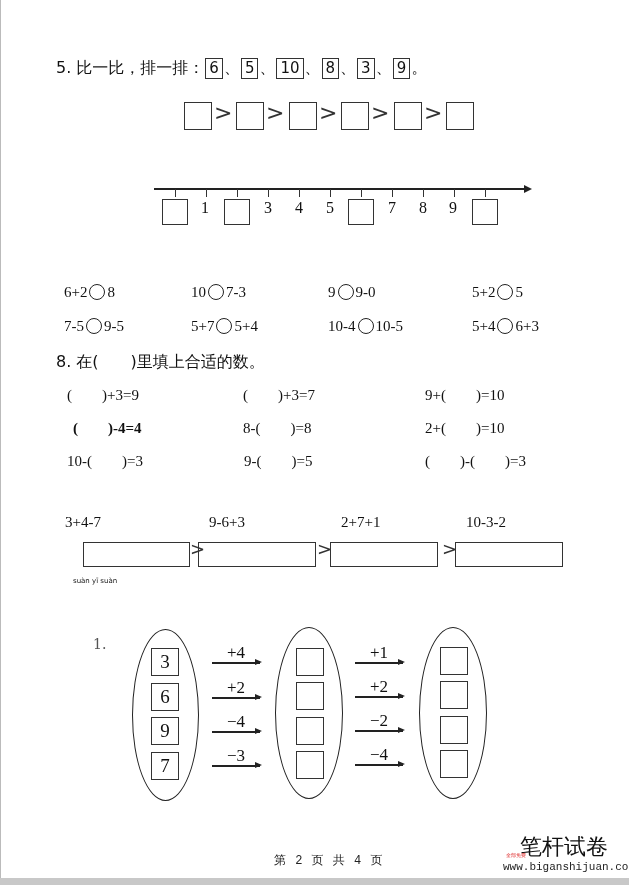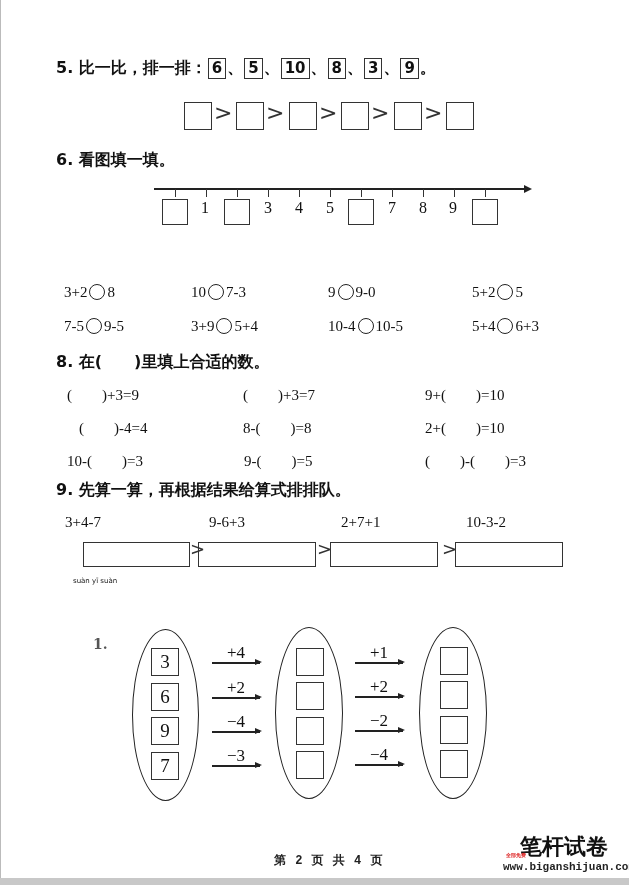--- a/index.html
+++ b/index.html
@@ -1,20 +1,20 @@
 <!DOCTYPE html>
 <html><head>
 <meta charset="utf-8">
 <style>
   html,body{margin:0;padding:0;background:#fff;}
   body{width:629px;height:885px;position:relative;overflow:hidden;
        font-family:"DejaVu Serif","Liberation Serif",serif;color:#111;}
   .page{position:absolute;left:0;top:0;width:629px;height:878px;background:#fff;border-left:1px solid #bbb;box-sizing:border-box;}
   .bottom-bar{position:absolute;left:0;top:878px;width:629px;height:7px;background:#c8c8c8;}
-  .abs{position:absolute;white-space:nowrap;font-weight:bold;}
+  .abs{position:absolute;white-space:nowrap;}
   .q-title{font-family:"DejaVu Sans","Liberation Sans",sans-serif;font-size:16px;}
   .sq{position:absolute;border:1.5px solid #333;box-sizing:border-box;background:#fff;}
   .numsq{display:inline-block;border:1.3px solid #333;padding:0 3px;font-size:15px;line-height:19px;margin:0 1px;font-family:"DejaVu Sans","Liberation Sans",sans-serif;}
   .gt{position:absolute;font-size:22px;font-family:"DejaVu Sans","Liberation Sans",sans-serif;color:#333;}
   .expr{position:absolute;font-size:15px;white-space:nowrap;font-family:"Liberation Serif","DejaVu Serif",serif;}
   .circ{display:inline-block;width:16px;height:16px;border:1.6px solid #222;border-radius:50%;vertical-align:-3px;margin:0 2px;box-sizing:border-box;}
   .tick{position:absolute;width:1px;height:8px;background:#333;}
   .tlabel{position:absolute;font-size:16px;font-family:"Liberation Serif","DejaVu Serif",serif;}
   .rect{position:absolute;border:1.3px solid #333;box-sizing:border-box;height:25px;}
   .arrowline{position:absolute;height:1.5px;background:#222;}
@@ -38,21 +38,20 @@
     <div class="gt" style="left:265px;top:100px;">&gt;</div>
     <div class="sq" style="left:288px;top:102px;width:28px;height:28px;"></div>
     <div class="gt" style="left:318px;top:100px;">&gt;</div>
     <div class="sq" style="left:340px;top:102px;width:28px;height:28px;"></div>
     <div class="gt" style="left:370px;top:100px;">&gt;</div>
     <div class="sq" style="left:393px;top:102px;width:28px;height:28px;"></div>
     <div class="gt" style="left:423px;top:100px;">&gt;</div>
     <div class="sq" style="left:445px;top:102px;width:28px;height:28px;"></div>
   </div>
 
-  <div class="abs q-title" style="left:55px;top:150px;">6. 看图填一填。</div>
   <div>
     <div class="abs" style="left:153px;top:188px;width:372px;height:1.5px;background:#222;"></div>
     <div class="abs" style="left:523px;top:185px;width:0;height:0;border-left:8px solid #222;border-top:4px solid transparent;border-bottom:4px solid transparent;"></div>
     <div class="tick" style="left:174px;top:189px;"></div>
     <div class="tick" style="left:205px;top:189px;"></div>
     <div class="tick" style="left:236px;top:189px;"></div>
     <div class="tick" style="left:267px;top:189px;"></div>
     <div class="tick" style="left:298px;top:189px;"></div>
     <div class="tick" style="left:329px;top:189px;"></div>
     <div class="tick" style="left:360px;top:189px;"></div>
@@ -68,47 +67,46 @@
     <div class="tlabel" style="left:294px;top:199px;">4</div>
     <div class="tlabel" style="left:325px;top:199px;">5</div>
     <div class="sq" style="left:347px;top:199px;width:26px;height:26px;"></div>
     <div class="tlabel" style="left:387px;top:199px;">7</div>
     <div class="tlabel" style="left:418px;top:199px;">8</div>
     <div class="tlabel" style="left:448px;top:199px;">9</div>
     <div class="sq" style="left:471px;top:199px;width:26px;height:26px;"></div>
   </div>
 
   <div>
-    <div class="expr" style="left:63px;top:284px;"><span>3+2</span><span class="circ"></span><span>8</span></div>
+    <div class="expr" style="left:63px;top:284px;"><span>6+2</span><span class="circ"></span><span>8</span></div>
     <div class="expr" style="left:190px;top:284px;"><span>10</span><span class="circ"></span><span>7-3</span></div>
     <div class="expr" style="left:327px;top:284px;"><span>9</span><span class="circ"></span><span>9-0</span></div>
     <div class="expr" style="left:471px;top:284px;"><span>5+2</span><span class="circ"></span><span>5</span></div>
 
     <div class="expr" style="left:63px;top:318px;"><span>7-5</span><span class="circ"></span><span>9-5</span></div>
-    <div class="expr" style="left:190px;top:318px;"><span>3+9</span><span class="circ"></span><span>5+4</span></div>
+    <div class="expr" style="left:190px;top:318px;"><span>5+7</span><span class="circ"></span><span>5+4</span></div>
     <div class="expr" style="left:327px;top:318px;"><span>10-4</span><span class="circ"></span><span>10-5</span></div>
     <div class="expr" style="left:471px;top:318px;"><span>5+4</span><span class="circ"></span><span>6+3</span></div>
   </div>
 
   <div class="abs q-title" style="left:55px;top:352px;">8. 在(　　)里填上合适的数。</div>
   <div>
     <div class="expr" style="left:66px;top:386px;">(　　)+3=9</div>
     <div class="expr" style="left:242px;top:386px;">(　　)+3=7</div>
     <div class="expr" style="left:424px;top:386px;">9+(　　)=10</div>
 
-    <div class="expr" style="left:78px;top:419px;">(　　)-4=4</div>
+    <div class="expr" style="left:72px;top:419px;font-weight:bold;">(　　)-4=4</div>
     <div class="expr" style="left:242px;top:419px;">8-(　　)=8</div>
     <div class="expr" style="left:424px;top:419px;">2+(　　)=10</div>
 
     <div class="expr" style="left:66px;top:452px;">10-(　　)=3</div>
     <div class="expr" style="left:243px;top:452px;">9-(　　)=5</div>
     <div class="expr" style="left:424px;top:452px;">(　　)-(　　)=3</div>
   </div>
 
-  <div class="abs q-title" style="left:55px;top:480px;">9. 先算一算，再根据结果给算式排排队。</div>
   <div>
     <div class="expr" style="left:64px;top:514px;">3+4-7</div>
     <div class="expr" style="left:208px;top:514px;">9-6+3</div>
     <div class="expr" style="left:340px;top:514px;">2+7+1</div>
     <div class="expr" style="left:465px;top:514px;">10-3-2</div>
 
     <div class="rect" style="left:82px;top:542px;width:107px;"></div>
     <div class="gt" style="left:189px;top:538px;font-size:18px;">&gt;</div>
     <div class="rect" style="left:197px;top:542px;width:118px;"></div>
     <div class="gt" style="left:316px;top:538px;font-size:18px;">&gt;</div>

